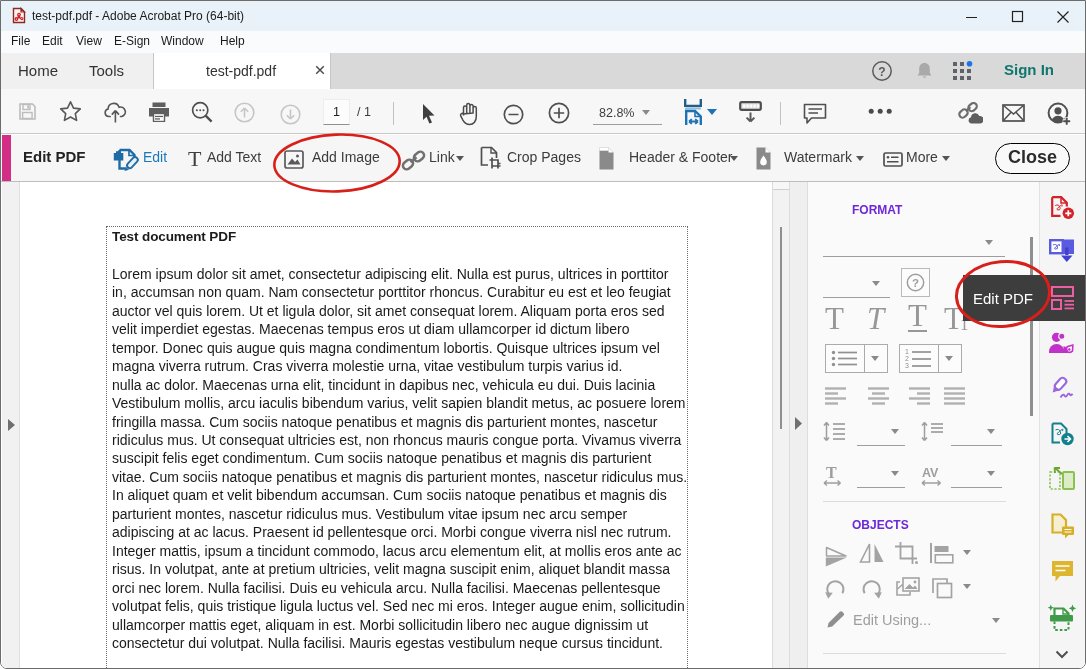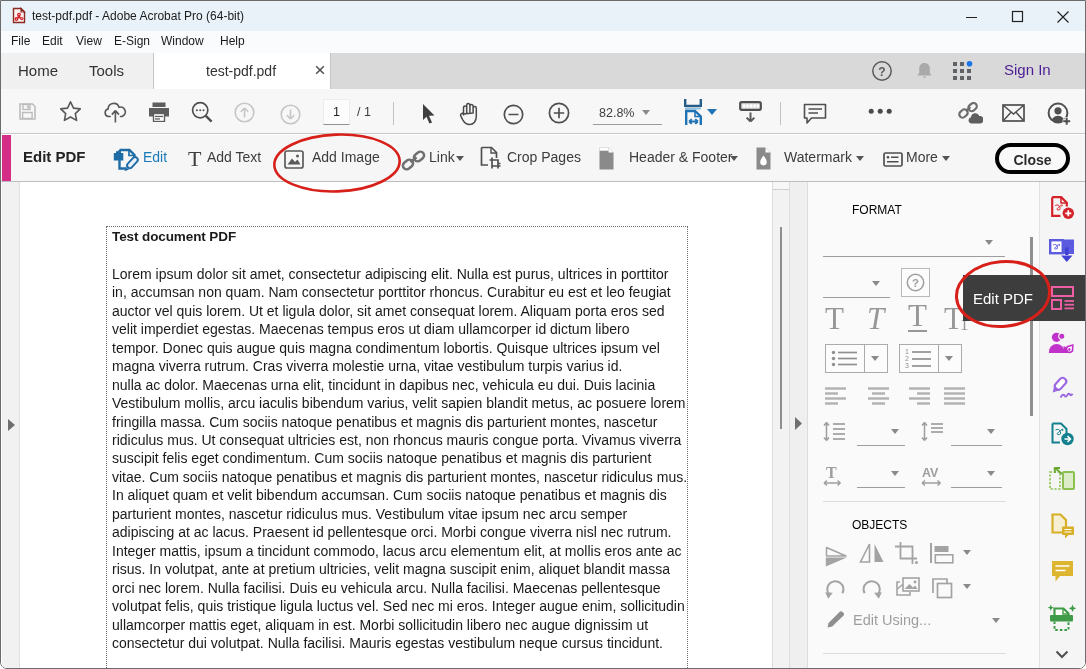--- a/index.html
+++ b/index.html
@@ -33,21 +33,21 @@
 #vscroll { left:771px; top:0; width:18px; height:488px; background:#f2f2f2; border-left:1px solid #dcdcdc; border-right:1px solid #dcdcdc; }
 #collstrip { left:789px; top:0; width:18px; height:488px; background:#efefef; border-right:1px solid #ddd; }
 #panel { left:807px; top:0; width:231px; height:488px; background:#fafafa; }
 #taskbar { left:1038px; top:0; width:47px; height:488px; background:#f5f5f5; border-left:1px solid #e2e2e2; }
 
 #docframe { position:absolute; left:105px; top:44px; width:582px; height:470px;
   border:1px dotted #6b6b6b; padding:1px 0 0 5px; font-size:14px; line-height:18.45px; color:#1a1a1a; }
 #docframe div { white-space:nowrap; }
 #docframe .h { font-weight:bold; font-size:13.5px; letter-spacing:-0.1px; }
 
-.plabel { position:absolute; font-size:12px; font-weight:normal; color:#000000;padding-left:27px; }
+.plabel { position:absolute; font-size:12px; font-weight:bold; color:#6d28d9;padding-left:27px; }
 .uline { position:absolute; border-bottom:1px solid #9d9d9d; }
 .caret { position:absolute; width:0; height:0; border-left:4px solid transparent; border-right:4px solid transparent; border-top:5px solid #8a8a8a; }
 
 #tooltip { position:absolute; left:962px; top:274px; width:124px; height:46px; background:#3d3d3d; }
 #tooltip span { position:absolute; left:10px; top:15px; color:#fff; font-size:15px; }
 .sep { position:absolute; width:1px; background:#c2c2c2; }
 </style>
 </head>
 <body>
 <div id="win">
@@ -109,21 +109,21 @@
           <rect x="7" y="1" width="4" height="4"></rect>
       <rect x="0" y="8" width="4" height="4"></rect>
           <rect x="7" y="8" width="4" height="4"></rect>
           <rect x="14" y="8" width="4" height="4"></rect>
       <rect x="0" y="15" width="4" height="4"></rect>
           <rect x="7" y="15" width="4" height="4"></rect>
           <rect x="14" y="15" width="4" height="4"></rect>
     </g>
     <circle cx="16.5" cy="2.8" r="2.8" fill="#1a73e8"></circle>
   </svg>
-  <span class="tabtxt" style="left:1003px;top:8px;font-weight:normal;color:#4c1d95">Sign In</span>
+  <span class="tabtxt" style="left:1003px;top:8px;font-weight:bold;color:#0f766e">Sign In</span>
 </div>
 
 <div class="abs" id="toolbar">
 
   <svg class="abs" style="left:17px;top:13px" width="19" height="19" viewBox="0 0 19 19">
     <path d="M2 2 h12.5 l2.5 2.5 v12.5 h-15 z" fill="none" stroke="#bcbcbc" stroke-width="1.6"></path>
     <rect x="5" y="2.5" width="7" height="5" fill="none" stroke="#bcbcbc" stroke-width="1.4"></rect>
     <rect x="9.2" y="3.4" width="1.8" height="3" fill="#bcbcbc"></rect>
     <rect x="4.6" y="10.5" width="9.5" height="6" fill="none" stroke="#bcbcbc" stroke-width="1.4"></rect>
   </svg>
@@ -319,21 +319,21 @@
 
   <svg class="abs" style="left:882px;top:17px" width="20" height="15" viewBox="0 0 20 15">
     <rect x="1" y="1" width="18" height="13" rx="1.5" fill="none" stroke="#4f4f4f" stroke-width="1.7"></rect>
     <circle cx="5" cy="5.3" r="1.3" fill="#4f4f4f"></circle>
     <line x1="8" y1="5.3" x2="15.5" y2="5.3" stroke="#4f4f4f" stroke-width="1.5"></line>
     <line x1="4" y1="9.7" x2="15.5" y2="9.7" stroke="#4f4f4f" stroke-width="1.5"></line>
   </svg>
   <span class="ebtxt" style="left:905px">More</span>
   <div class="caret" style="left:941px;top:21px;border-top-color:#555"></div>
 
-  <div class="abs" style="left:994px;top:8px;width:75px;height:31px;border:4px solid #000000;border-radius:16px;background:#f9f9f9;text-align:center;line-height:27px;font-size:14px;font-weight:bold;color:#2b2b2b">Close</div>
+  <div class="abs" style="left:994px;top:8px;width:75px;height:31px;border:1px solid #000000;border-radius:16px;background:#f9f9f9;text-align:center;line-height:27px;font-size:18px;font-weight:bold;color:#2b2b2b">Close</div>
 </div>
 
 <div class="abs" id="content">
   <div class="abs" id="page"></div>
   <div class="abs" id="navstrip"></div>
   <svg class="abs" style="left:6px;top:237px" width="8" height="12" viewBox="0 0 8 12">
         <path d="M1 0 L8 6 L1 12 z" fill="#6f6f6f"></path>
       </svg>
   <div class="abs" id="vscroll"></div>
   <div class="abs" style="left:772px;top:0;width:16px;height:8px;background:#f7f7f7;border-bottom:1px solid #cfcfcf"></div>

